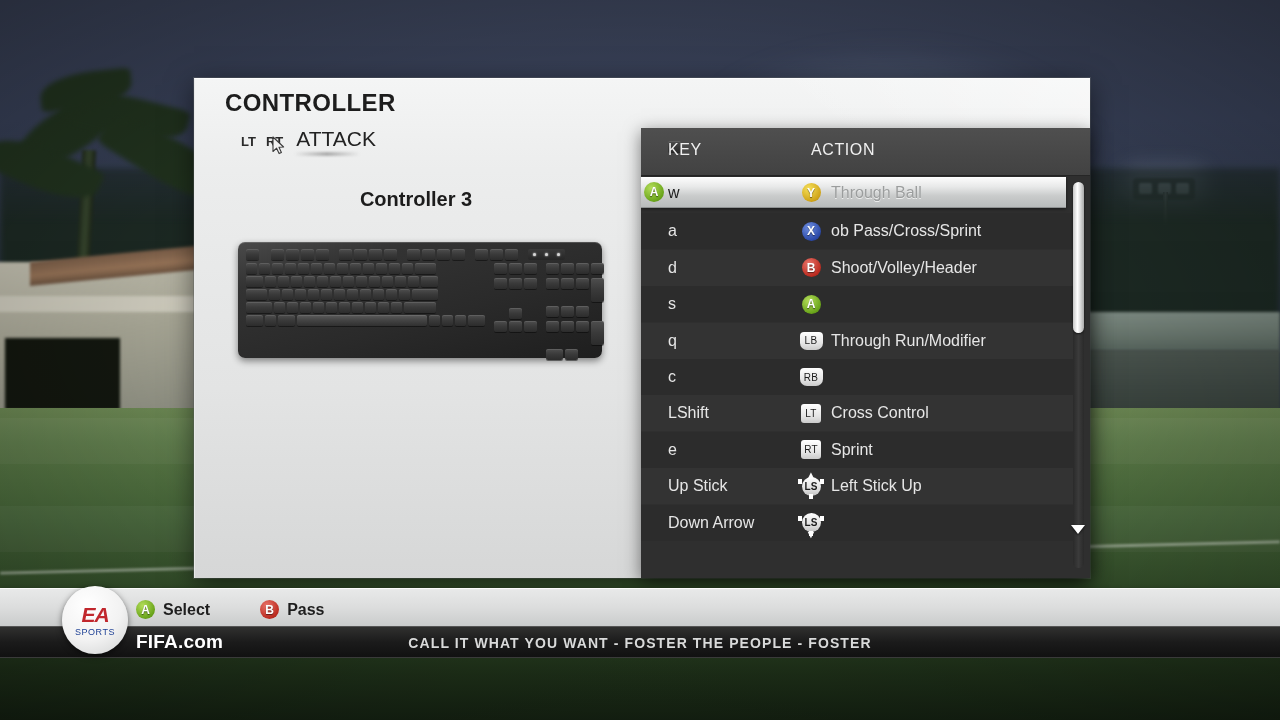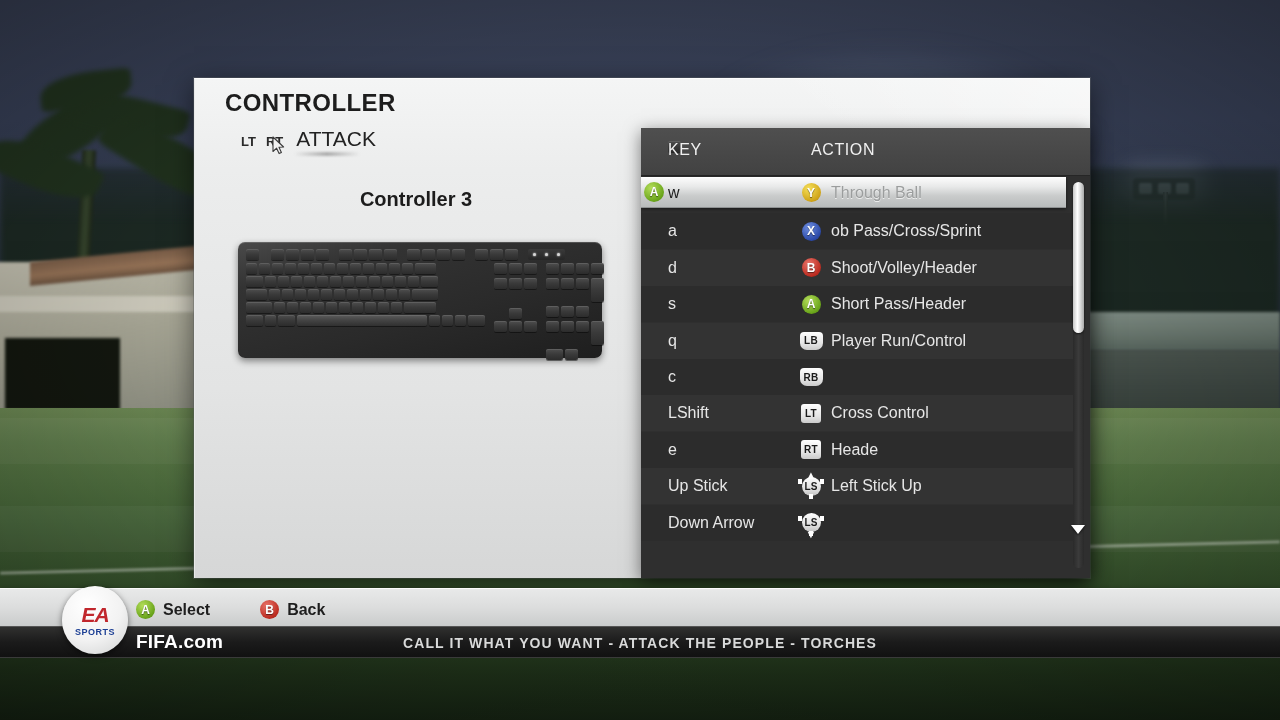--- a/index.html
+++ b/index.html
@@ -214,21 +214,21 @@
   }
   .fb.y { background:radial-gradient(circle at 36% 30%,#f6e05a,#cfa318 70%,#a07d0c); }
   .fb.x { background:radial-gradient(circle at 36% 30%,#6f8fe0,#2b49a8 70%,#1c3180); }
   .fb.b { background:radial-gradient(circle at 36% 30%,#e8746a,#bc2b20 70%,#8e1c13); }
   .fb.a { background:radial-gradient(circle at 36% 30%,#b4dd5a,#69a41a 70%,#4a7610); }
 
   
   .sb {
     min-width:23px; height:18px; padding:0 2px; border-radius:4px 4px 7px 7px;
     background:linear-gradient(180deg,#ffffff,#e4e4e4 65%,#cbcbcb);
-    color:#1a1a1a; font-size:10px; font-weight:bold;
+    color:#1a1a1a; font-size:10px; font-weight:normal;
     display:flex; align-items:center; justify-content:center;
     letter-spacing:.3px;
   }
   .sb.trig { border-radius:3px; height:19px; min-width:20px; }
 
   
   .ls-wrap { position:relative; width:26px; height:26px; display:flex; align-items:center; justify-content:center; }
   .ls-core {
     width:19px; height:19px; border-radius:50%;
     background:linear-gradient(180deg,#ffffff,#dcdcdc 70%,#c2c2c2);
@@ -288,21 +288,21 @@
   }
   #ea-logo {
     position:absolute; left:62px; top:586px; width:66px; height:68px;
     border-radius:50%;
     background:radial-gradient(circle at 38% 28%,#ffffff,#f2f2f2 55%,#cfd1d1 100%);
     box-shadow:0 2px 6px rgba(0,0,0,.55);
     display:flex; flex-direction:column; align-items:center; justify-content:center;
     z-index:5;
   }
   #ea-logo .ea { font-size:21px; font-weight:bold; font-style:italic; color:#c1272d; line-height:1; letter-spacing:-1px; }
-  #ea-logo .sports { font-size:9px; font-weight:bold; color:#1c3f94; letter-spacing:.5px; margin-top:2px; }
+  #ea-logo .sports { font-size:9px; font-weight:normal; color:#1c3f94; letter-spacing:.5px; margin-top:2px; }
   #panel-glare {
     position:absolute; right:0; top:0; width:300px; height:170px;
     background:linear-gradient(215deg,rgba(255,255,255,.42),rgba(255,255,255,0) 62%);
     pointer-events:none;
   }
 </style>
 </head>
 <body>
 
 <div id="bg">
@@ -562,48 +562,47 @@
         <div class="cell-badge">
           <div class="fb b">B</div>
         </div>
         <div class="cell-action">Shoot/Volley/Header</div>
       </div>
       <div class="row even" style="top: 110.2px;">
         <div class="cell-key">s</div>
         <div class="cell-badge">
           <div class="fb a">A</div>
         </div>
-        <div class="cell-action">Short Pass/Header</div>
       </div>
       <div class="row odd" style="top: 146.6px;">
         <div class="cell-key">q</div>
         <div class="cell-badge">
           <div class="sb">LB</div>
         </div>
-        <div class="cell-action">Player Run/Control</div>
+        <div class="cell-action">Through Run/Modifier</div>
       </div>
       <div class="row even" style="top: 183px;">
         <div class="cell-key">c</div>
         <div class="cell-badge">
           <div class="sb">RB</div>
         </div>
       </div>
       <div class="row odd" style="top: 219.4px;">
         <div class="cell-key">LShift</div>
         <div class="cell-badge">
           <div class="sb trig">LT</div>
         </div>
         <div class="cell-action">Cross Control</div>
       </div>
       <div class="row even" style="top: 255.8px;">
         <div class="cell-key">e</div>
         <div class="cell-badge">
           <div class="sb trig">RT</div>
         </div>
-        <div class="cell-action">Heade</div>
+        <div class="cell-action">Sprint</div>
       </div>
       <div class="row odd" style="top: 292.2px;">
         <div class="cell-key">Up Stick</div>
         <div class="cell-badge">
           <div class="ls-wrap">
             <div class="ls-tick t1"></div>
             <div class="ls-tick t2"></div>
             <div class="ls-tick t3"></div>
             <div class="ls-arrow up">▲</div>
             <div class="ls-core">LS</div>
@@ -632,26 +631,26 @@
 </div>
 
 <div id="hintbar">
   <div id="hints" style="display:flex;gap:50px;margin-left:136px;">
       <div class="hint">
         <div class="fb a">A</div>
         <div class="hint-label">Select</div>
       </div>
       <div class="hint">
         <div class="fb b">B</div>
-        <div class="hint-label">Back</div>
+        <div class="hint-label">Pass</div>
       </div>
     </div>
 </div>
 
 <div id="tickerbar">
-  <div id="ticker-text">CALL IT WHAT YOU WANT - ATTACK THE PEOPLE - TORCHES</div>
+  <div id="ticker-text">CALL IT WHAT YOU WANT - FOSTER THE PEOPLE - FOSTER</div>
   <div id="fifa-com">FIFA.com</div>
 </div>
 
 <div id="ea-logo">
   <div class="ea">EA</div>
   <div class="sports">SPORTS</div>
 </div>
 
 </body></html>

